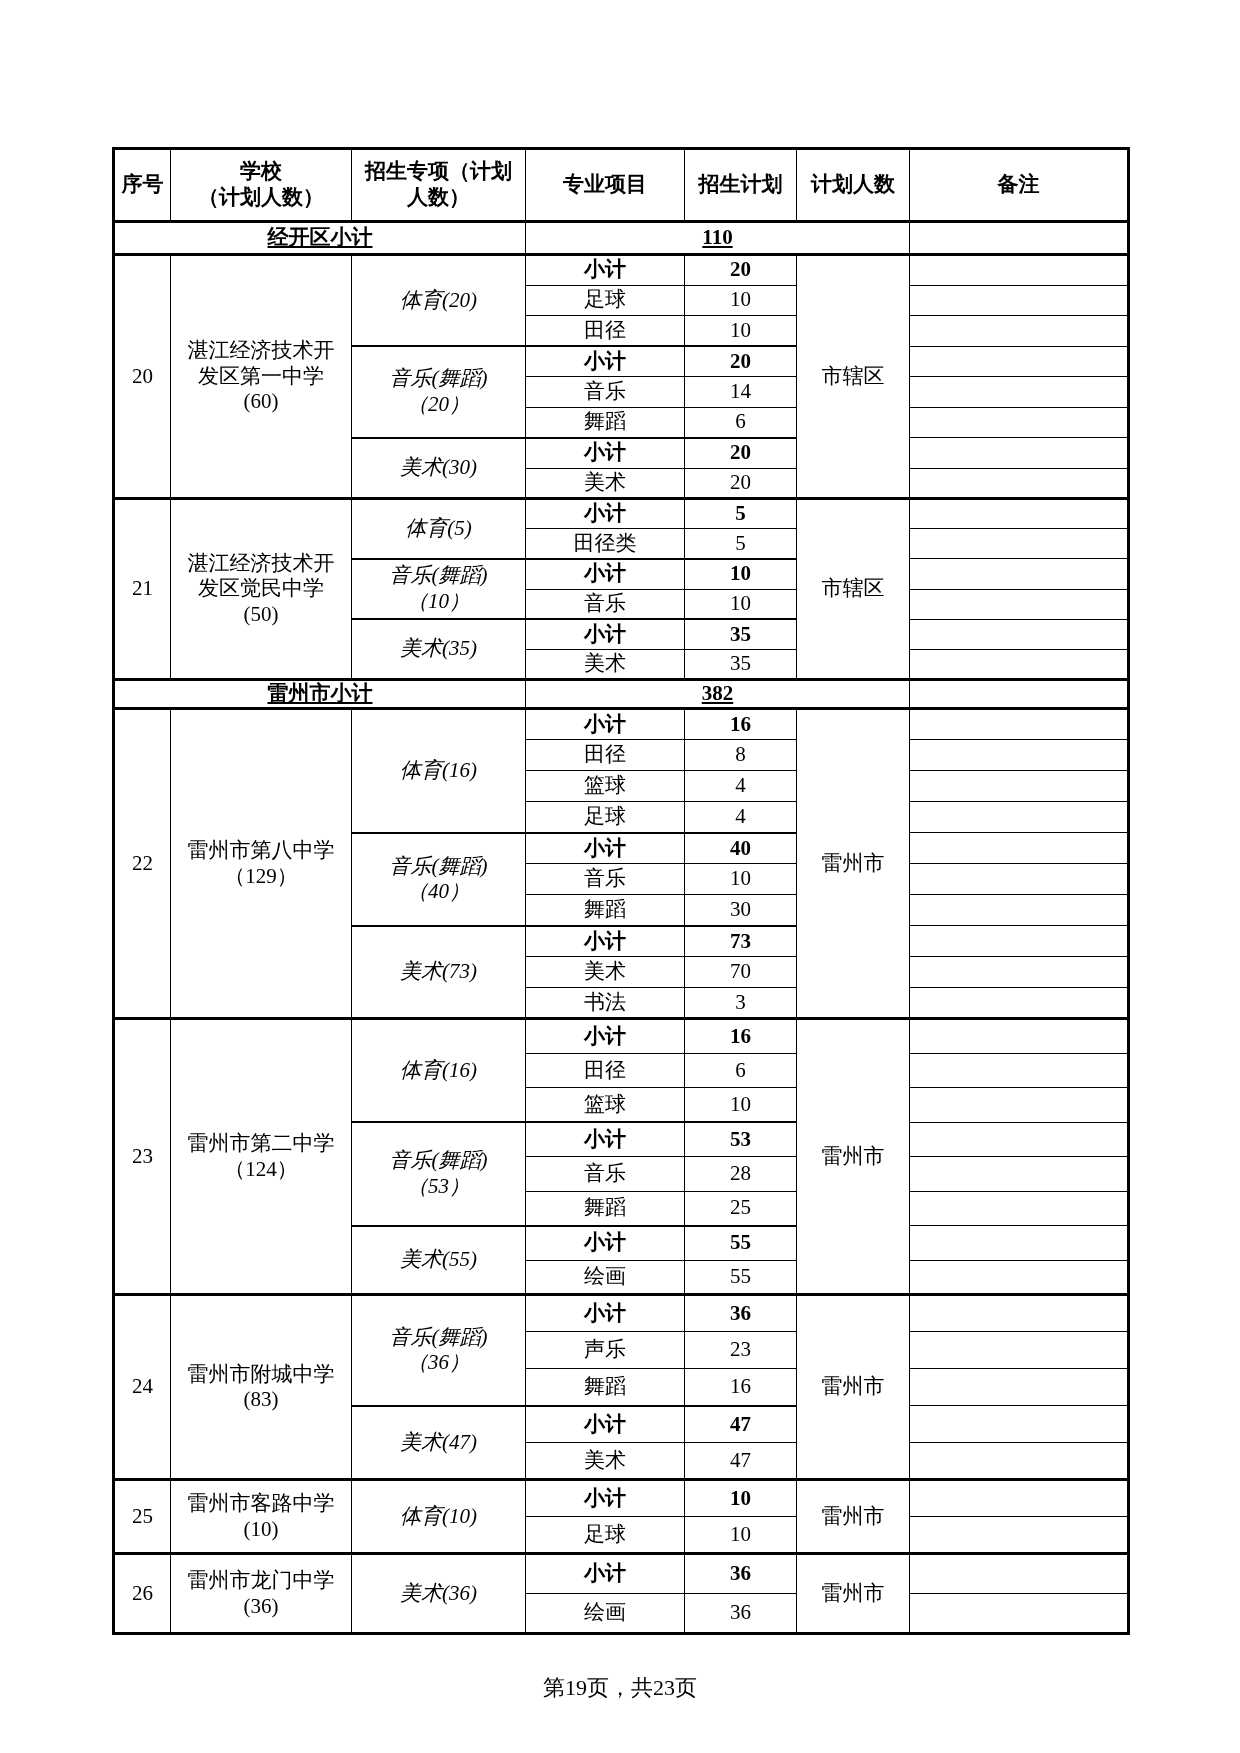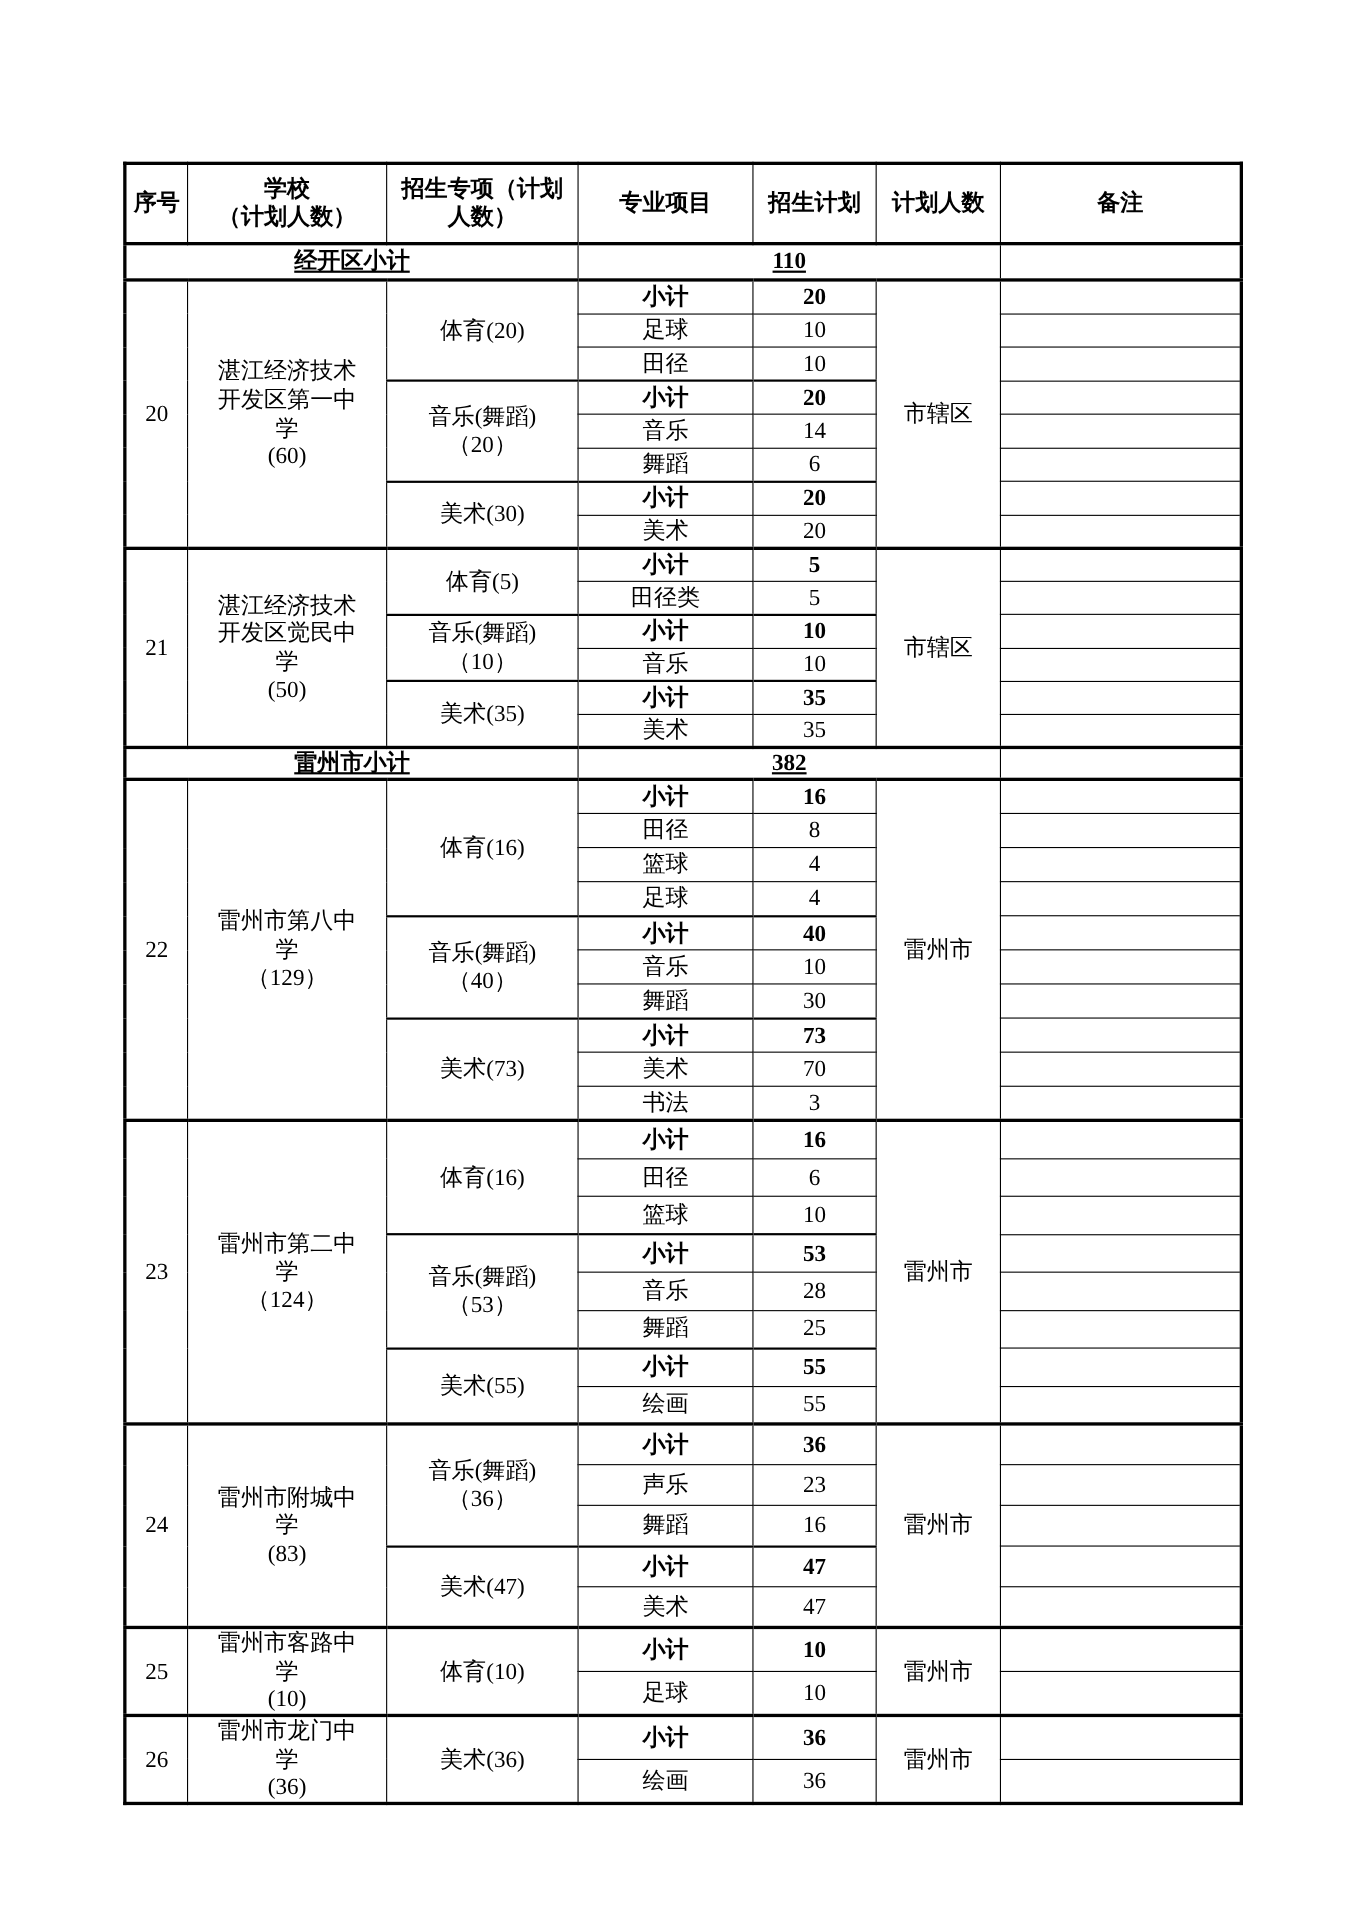--- a/index.html
+++ b/index.html
@@ -10,22 +10,22 @@
   table.doc { position:absolute; left:112px; top:147px; width:1015px;
               border-collapse:collapse; table-layout:fixed;
               border:3px solid #000; }
   th, td { border:1.5px solid #000; text-align:center; vertical-align:middle;
            padding:0 2px; font-size:21px; line-height:1.22; overflow:hidden;
            word-break:break-all; }
   thead tr { height:73px; }
   th { font-weight:bold; white-space:pre-line; }
   thead th { border-bottom:2.5px solid #000; }
 
-  .school-cell { white-space:pre-line; padding:0 23px; }
-  .program-cell { white-space:pre-line; }
+  .school-cell { white-space:pre-line; padding:0 12px; }
+  .program-cell { white-space:pre-line;font-style:italic; }
   .b { font-weight:bold; }
   tr.subtotal-row td { font-weight:bold;text-decoration:underline; }
   tr.sec > td { border-top:3px solid #000; }
   tr.grp > td:not(.remark-cell) { border-top:2.5px solid #000; }
 
   .footer { position:absolute; left:0; top:1673px; width:1240px;
             text-align:center; font-size:22px; }
 </style>
 </head>
 <body>
@@ -315,13 +315,14 @@
           <td class="remark-cell"></td>
         </tr>
         <tr style="height: 40px;">
           <td class="specialty-cell">绘画</td>
           <td class="plan-cell">36</td>
           <td class="remark-cell"></td>
         </tr>
       </tbody>
   </table>
 
+  <div class="footer">第19页，共23页</div>
 </div>
 
 </body></html>

